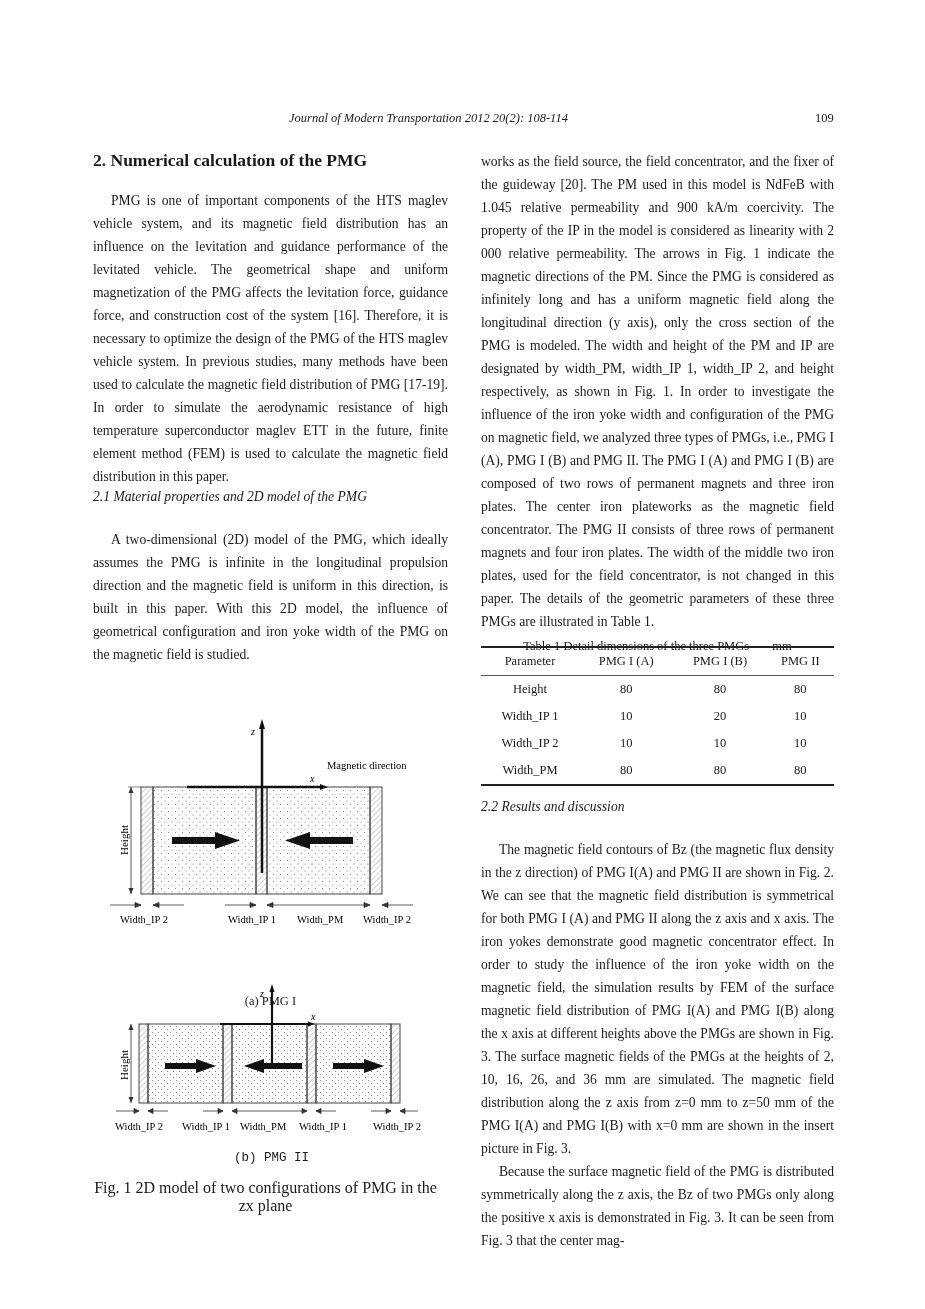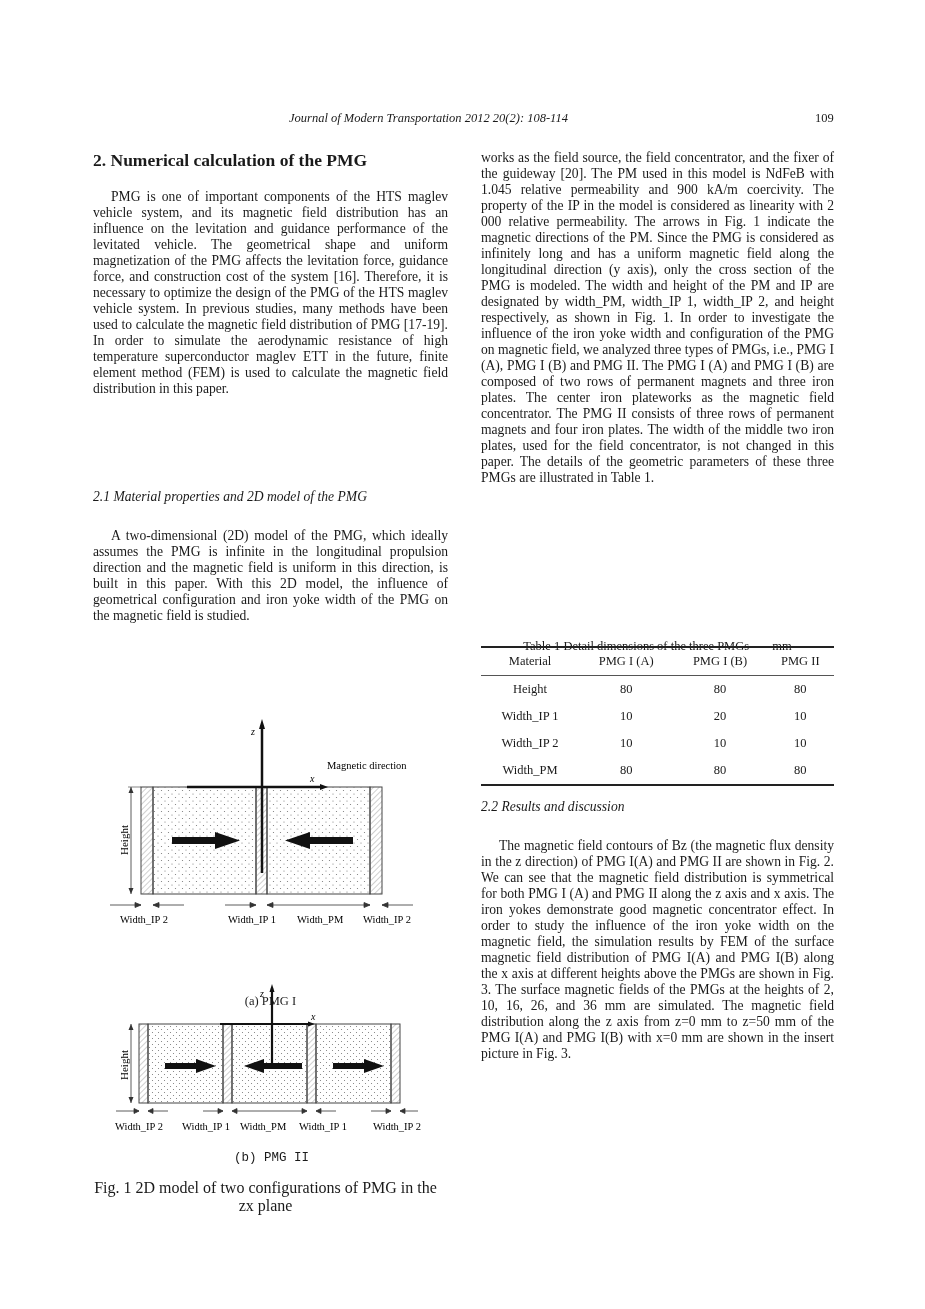--- a/index.html
+++ b/index.html
@@ -1,21 +1,21 @@
 <!DOCTYPE html>
 <html><head>
 <meta charset="utf-8">
 <style>
   html, body { margin:0; padding:0; background:#fff; }
   body { width:925px; height:1309px; position:relative; overflow:hidden;
          font-family:"Liberation Serif","DejaVu Serif",serif; color:#1a1a1a; }
   .hdr { position:absolute; top:111px; left:0; width:925px; font-size:12.5px; }
   .hdr .jt { position:absolute; left:289px; font-style:italic; }
   .hdr .pg { position:absolute; left:815px; }
-  .col { position:absolute; font-size:13.6px; line-height:16px; text-align:justify; }
+  .col { position:absolute; font-size:13.6px; line-height:23px; text-align:justify; }
   .left { left:93px; width:355px; }
   .right { left:481px; width:353px; }
   .sec-title { position:absolute; left:93px; top:150px; font-weight:bold; font-size:17.5px; }
   p { margin:0; text-indent:18px; }
   .sub { position:absolute; font-style:italic; font-size:13.6px;text-align:right; }
   .caption { position:absolute; font-size:12.5px; text-align:center; }
   table.t1 { position:absolute; left:481px; top:646px; width:353px; border-collapse:collapse;
              font-size:12.5px; text-align:center; }
   table.t1 th { font-weight:normal; height:25px; border-top:2px solid #222; border-bottom:1.5px solid #555; }
   table.t1 td { height:25px; }
@@ -182,21 +182,21 @@
   <p style="text-indent:0">works as the field source, the field concentrator, and the fixer of the guideway [20]. The PM used in this model is NdFeB with 1.045 relative permeability and 900 kA/m coercivity. The property of the IP in the model is considered as linearity with 2 000 relative permeability. The arrows in Fig. 1 indicate the magnetic directions of the PM. Since the PMG is considered as infinitely long and has a uniform magnetic field along the longitudinal direction (y axis), only the cross section of the PMG is modeled. The width and height of the PM and IP are designated by width_PM, width_IP 1, width_IP 2, and height respectively, as shown in Fig. 1. In order to investigate the influence of the iron yoke width and configuration of the PMG on magnetic field, we analyzed three types of PMGs, i.e., PMG I (A), PMG I (B) and PMG II. The PMG I (A) and PMG I (B) are composed of two rows of permanent magnets and three iron plates. The center iron plateworks as the magnetic field concentrator. The PMG II consists of three rows of permanent magnets and four iron plates. The width of the middle two iron plates, used for the field concentrator, is not changed in this paper. The details of the geometric parameters of these three PMGs are illustrated in Table 1.</p>
 </div>
 
 <div class="caption" style="left:481px; top:619px; width:353px;margin-top:20px;">
   <span>Table 1  Detail dimensions of the three PMGs</span>
   <span style="margin-left:20px;">mm</span>
 </div>
 <table class="t1">
   <thead>
     <tr>
-      <th>Material</th>
+      <th>Parameter</th>
       <th>PMG I (A)</th>
       <th>PMG I (B)</th>
       <th>PMG II</th>
     </tr>
   </thead>
   <tbody>
     <tr>
       <td>Height</td>
       <td>80</td>
       <td>80</td>
@@ -220,13 +220,14 @@
       <td>80</td>
       <td>80</td>
     </tr>
   </tbody>
 </table>
 
 <div class="sub" style="left:481px; top:799px;">2.2  Results and discussion</div>
 
 <div class="col right" style="top:838px;">
   <p>The magnetic field contours of Bz (the magnetic flux density in the z direction) of PMG I(A) and PMG II are shown in Fig. 2. We can see that the magnetic field distribution is symmetrical for both PMG I (A) and PMG II along the z axis and x axis. The iron yokes demonstrate good magnetic concentrator effect. In order to study the influence of the iron yoke width on the magnetic field, the simulation results by FEM of the surface magnetic field distribution of PMG I(A) and PMG I(B) along the x axis at different heights above the PMGs are shown in Fig. 3. The surface magnetic fields of the PMGs at the heights of 2, 10, 16, 26, and 36 mm are simulated. The magnetic field distribution along the z axis from z=0 mm to z=50 mm of the PMG I(A) and PMG I(B) with x=0 mm are shown in the insert picture in Fig. 3.</p>
+  <p>Because the surface magnetic field of the PMG is distributed symmetrically along the z axis, the Bz of two PMGs only along the positive x axis is demonstrated in Fig. 3. It can be seen from Fig. 3 that the center mag-</p>
 </div>
 
 </body></html>

